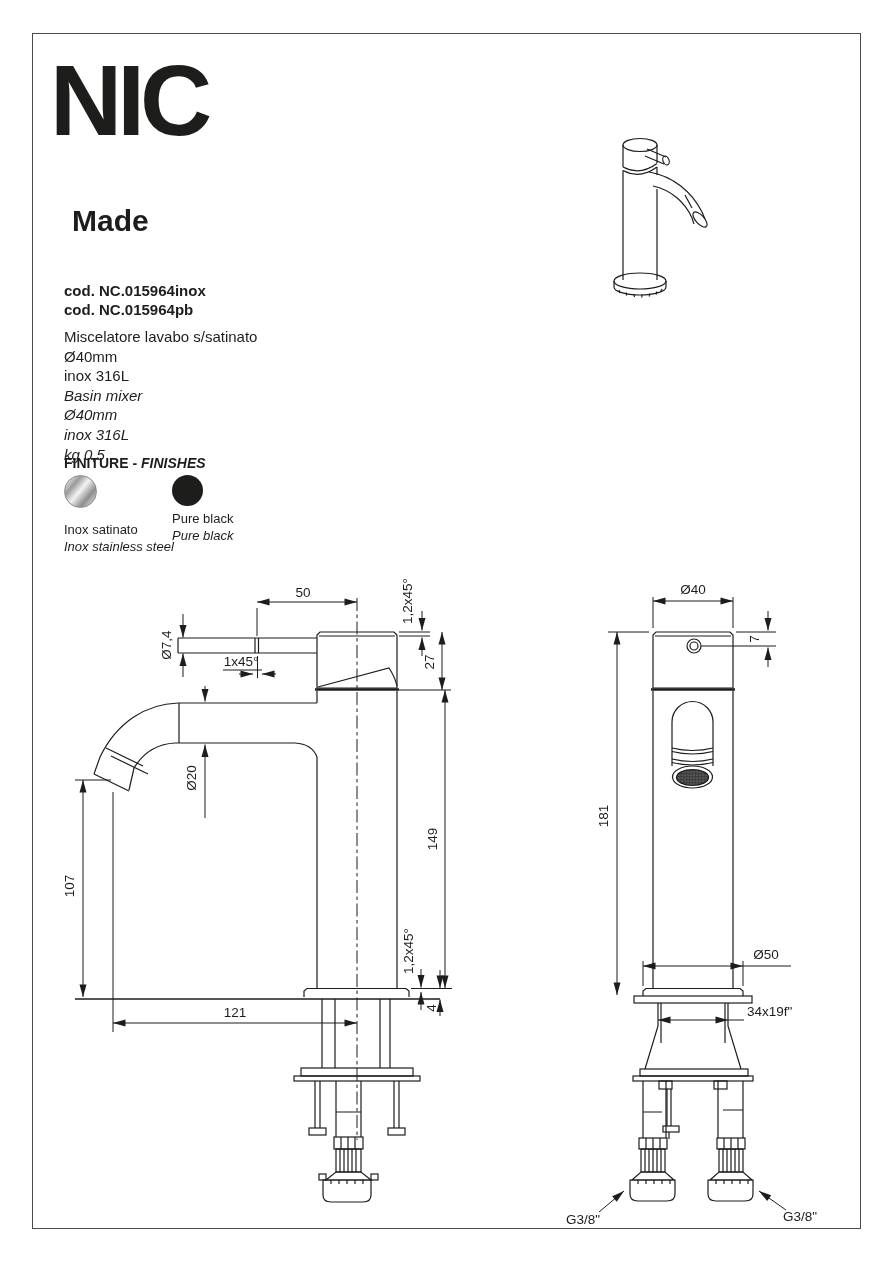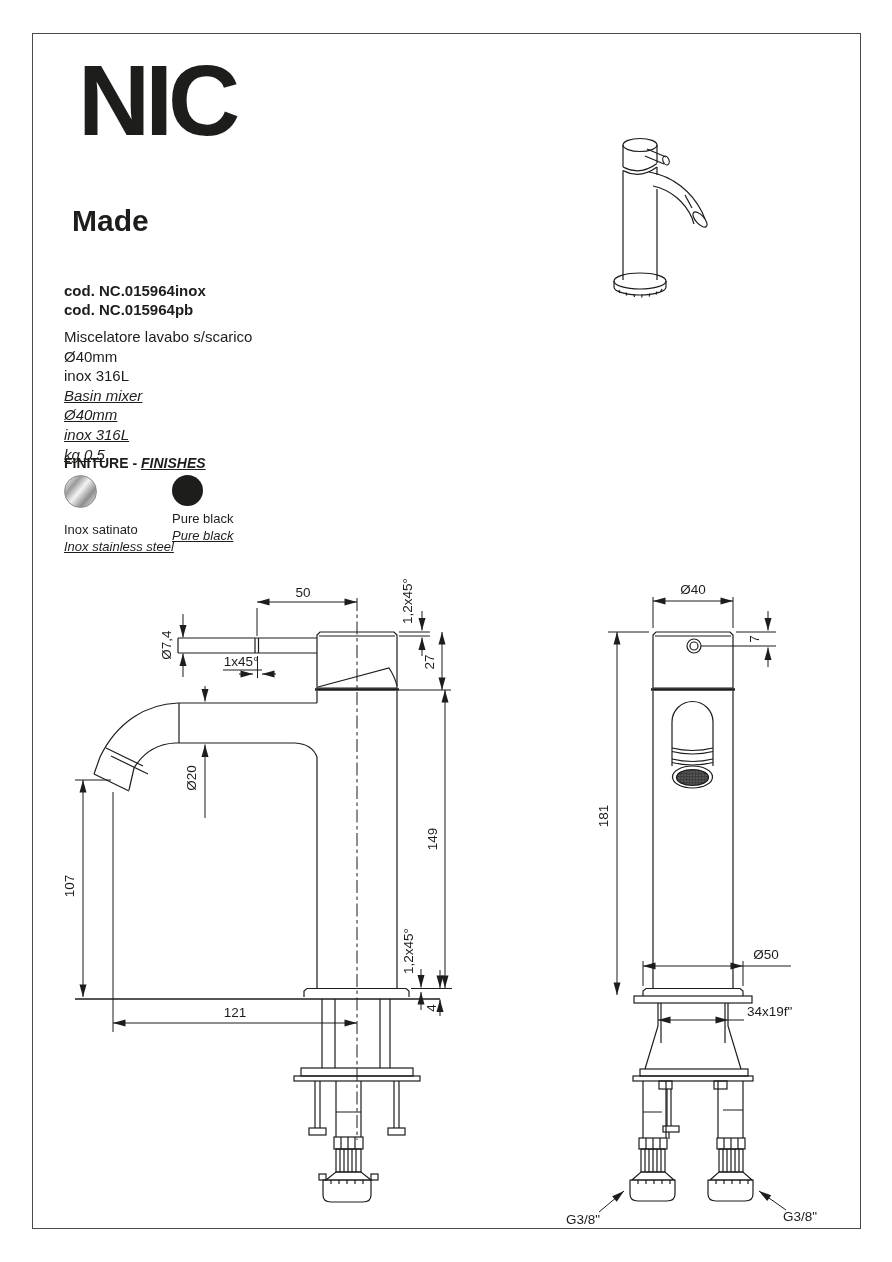--- a/index.html
+++ b/index.html
@@ -1,24 +1,24 @@
 <!DOCTYPE html>
 <html><head>
 <meta charset="utf-8">
 <style>
   html,body{margin:0;padding:0;background:#fff;}
   .page{position:relative;width:892px;height:1262px;background:#fff;overflow:hidden;
         font-family:"Liberation Sans",sans-serif;color:#1d1d1b;}
   .frame{position:absolute;left:32px;top:33px;width:827px;height:1194px;border:1px solid #4a4a4a;}
-  .logo{position:absolute;left:78px;top:50px;font-size:100px;font-weight:bold;
+  .logo{position:absolute;left:50px;top:50px;font-size:100px;font-weight:bold;
         letter-spacing:-5px;line-height:1;color:#1d1d1b;}
   .product-name{position:absolute;left:64px;top:196px;margin:8px;font-size:30px;font-weight:bold;}
   .codes{position:absolute;left:64px;top:281px;font-size:15px;font-weight:bold;line-height:19px;}
   .desc{position:absolute;left:64px;top:327px;font-size:15px;line-height:19.6px;}
-  .it{font-style:italic;text-decoration:underline;}
+  .it{font-style:italic;}
   .fin-title{position:absolute;left:64px;top:455px;font-size:14px;font-weight:bold;text-align:right;}
   .swatch{position:absolute;top:475px;width:31px;height:31px;border-radius:50%;}
   .swatch.satin{left:64px;border:1px solid #8a8a8a;
      background:linear-gradient(130deg,#ffffff 4%,#9a9a9a 28%,#f4f4f4 48%,#8d8d8d 72%,#ececec 96%);}
   .swatch.black{left:172px;background:#1d1d1b;}
   .fin-label{position:absolute;top:511px;font-size:13px;line-height:16.5px;}
   .fl1{left:64px;margin-top:11px;} .fl2{left:172px;}
   svg{position:absolute;overflow:visible;}
   .obj{fill:none;stroke:#1d1d1d;stroke-width:1.2;}
   .thick{stroke-width:2.6;}
@@ -34,21 +34,21 @@
 
   <div class="logo">NIC</div>
   <h1 class="product-name">Made</h1>
 
   <div class="codes">
     <div>cod. NC.015964inox</div>
     <div>cod. NC.015964pb</div>
   </div>
 
   <div class="desc">
-    <div>Miscelatore lavabo s/scarico</div>
+    <div>Miscelatore lavabo s/satinato</div>
     <div>Ø40mm</div>
     <div>inox 316L</div>
     <div class="it">Basin mixer</div>
     <div class="it">Ø40mm</div>
     <div class="it">inox 316L</div>
     <div class="it">kg 0,5</div>
   </div>
 
   <div class="fin-title"><span>FINITURE - </span><span class="it">FINISHES</span></div>
 

